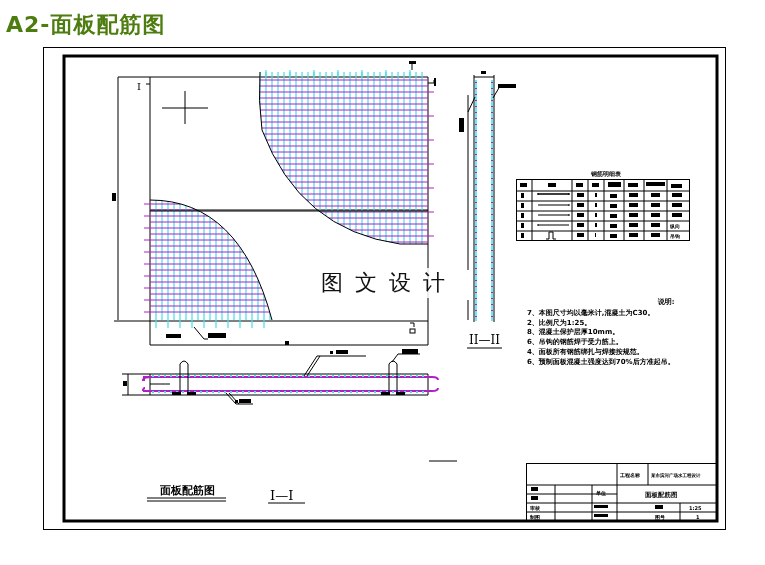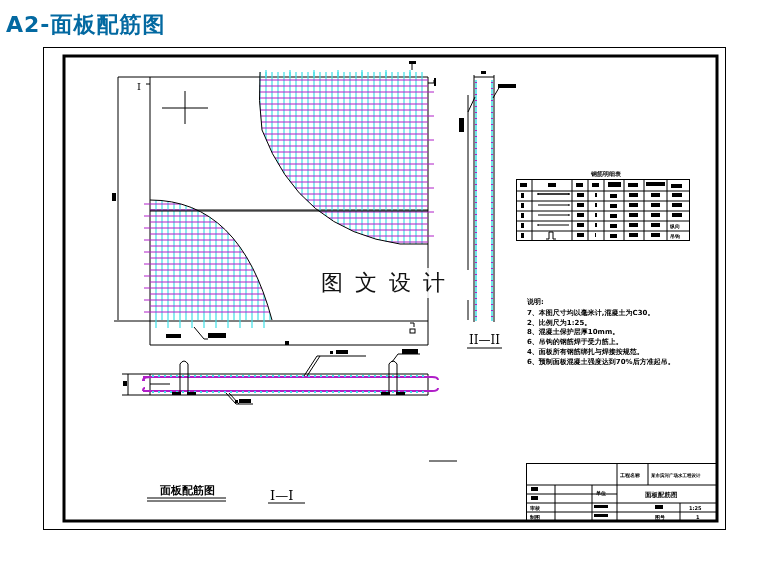--- a/index.html
+++ b/index.html
@@ -1,34 +1,34 @@
 <!DOCTYPE html>
 <html><head>
 <meta charset="utf-8">
 <style>
   html, body { margin: 0; padding: 0; background: #ffffff; }
   body { width: 765px; height: 565px; position: relative; overflow: hidden; font-family: "DejaVu Sans", sans-serif; }
   .page-title {
     position: absolute; left: 6px; top: 10px;
     font-family: "DejaVu Sans", sans-serif; font-size: 22px; font-weight: bold;
-    color: #0369a1; letter-spacing: 1px;
+    color: #4d7c0f; letter-spacing: 1px;
   }
   svg.drawing { position: absolute; left: 0; top: 0; }
   .txt { font-family: "DejaVu Sans", sans-serif; fill: #000; }
   .serif { font-family: "DejaVu Serif", serif; }
   .watermark {
     position: absolute; left: 319px; top: 268px;
     font-family: "DejaVu Sans", sans-serif; font-size: 22px; color: #111;
     letter-spacing: 12px; background: rgba(255,255,255,0.85); padding: 0 2px;
   }
   .notes {
     position: absolute; left: 527px; top: 298px; font-size: 7px; line-height: 9.8px;
     font-family: "DejaVu Sans", sans-serif; font-weight: bold; color: #000;
   }
-  .notes .hd { margin-bottom: 1px; }
+  .notes .hd { margin-bottom: 1px; text-align: right; }
 </style>
 </head>
 <body>
 
 <div class="page-title">A2-面板配筋图</div>
 
 <svg class="drawing" width="765" height="565" viewBox="0 0 765 565">
   <defs>
     <clipPath id="clipQ1">
       <path d="M260,72 L428,72 L428,244 L400,244 Q300,230 262,130 Q258,100 260,72 Z"></path>

